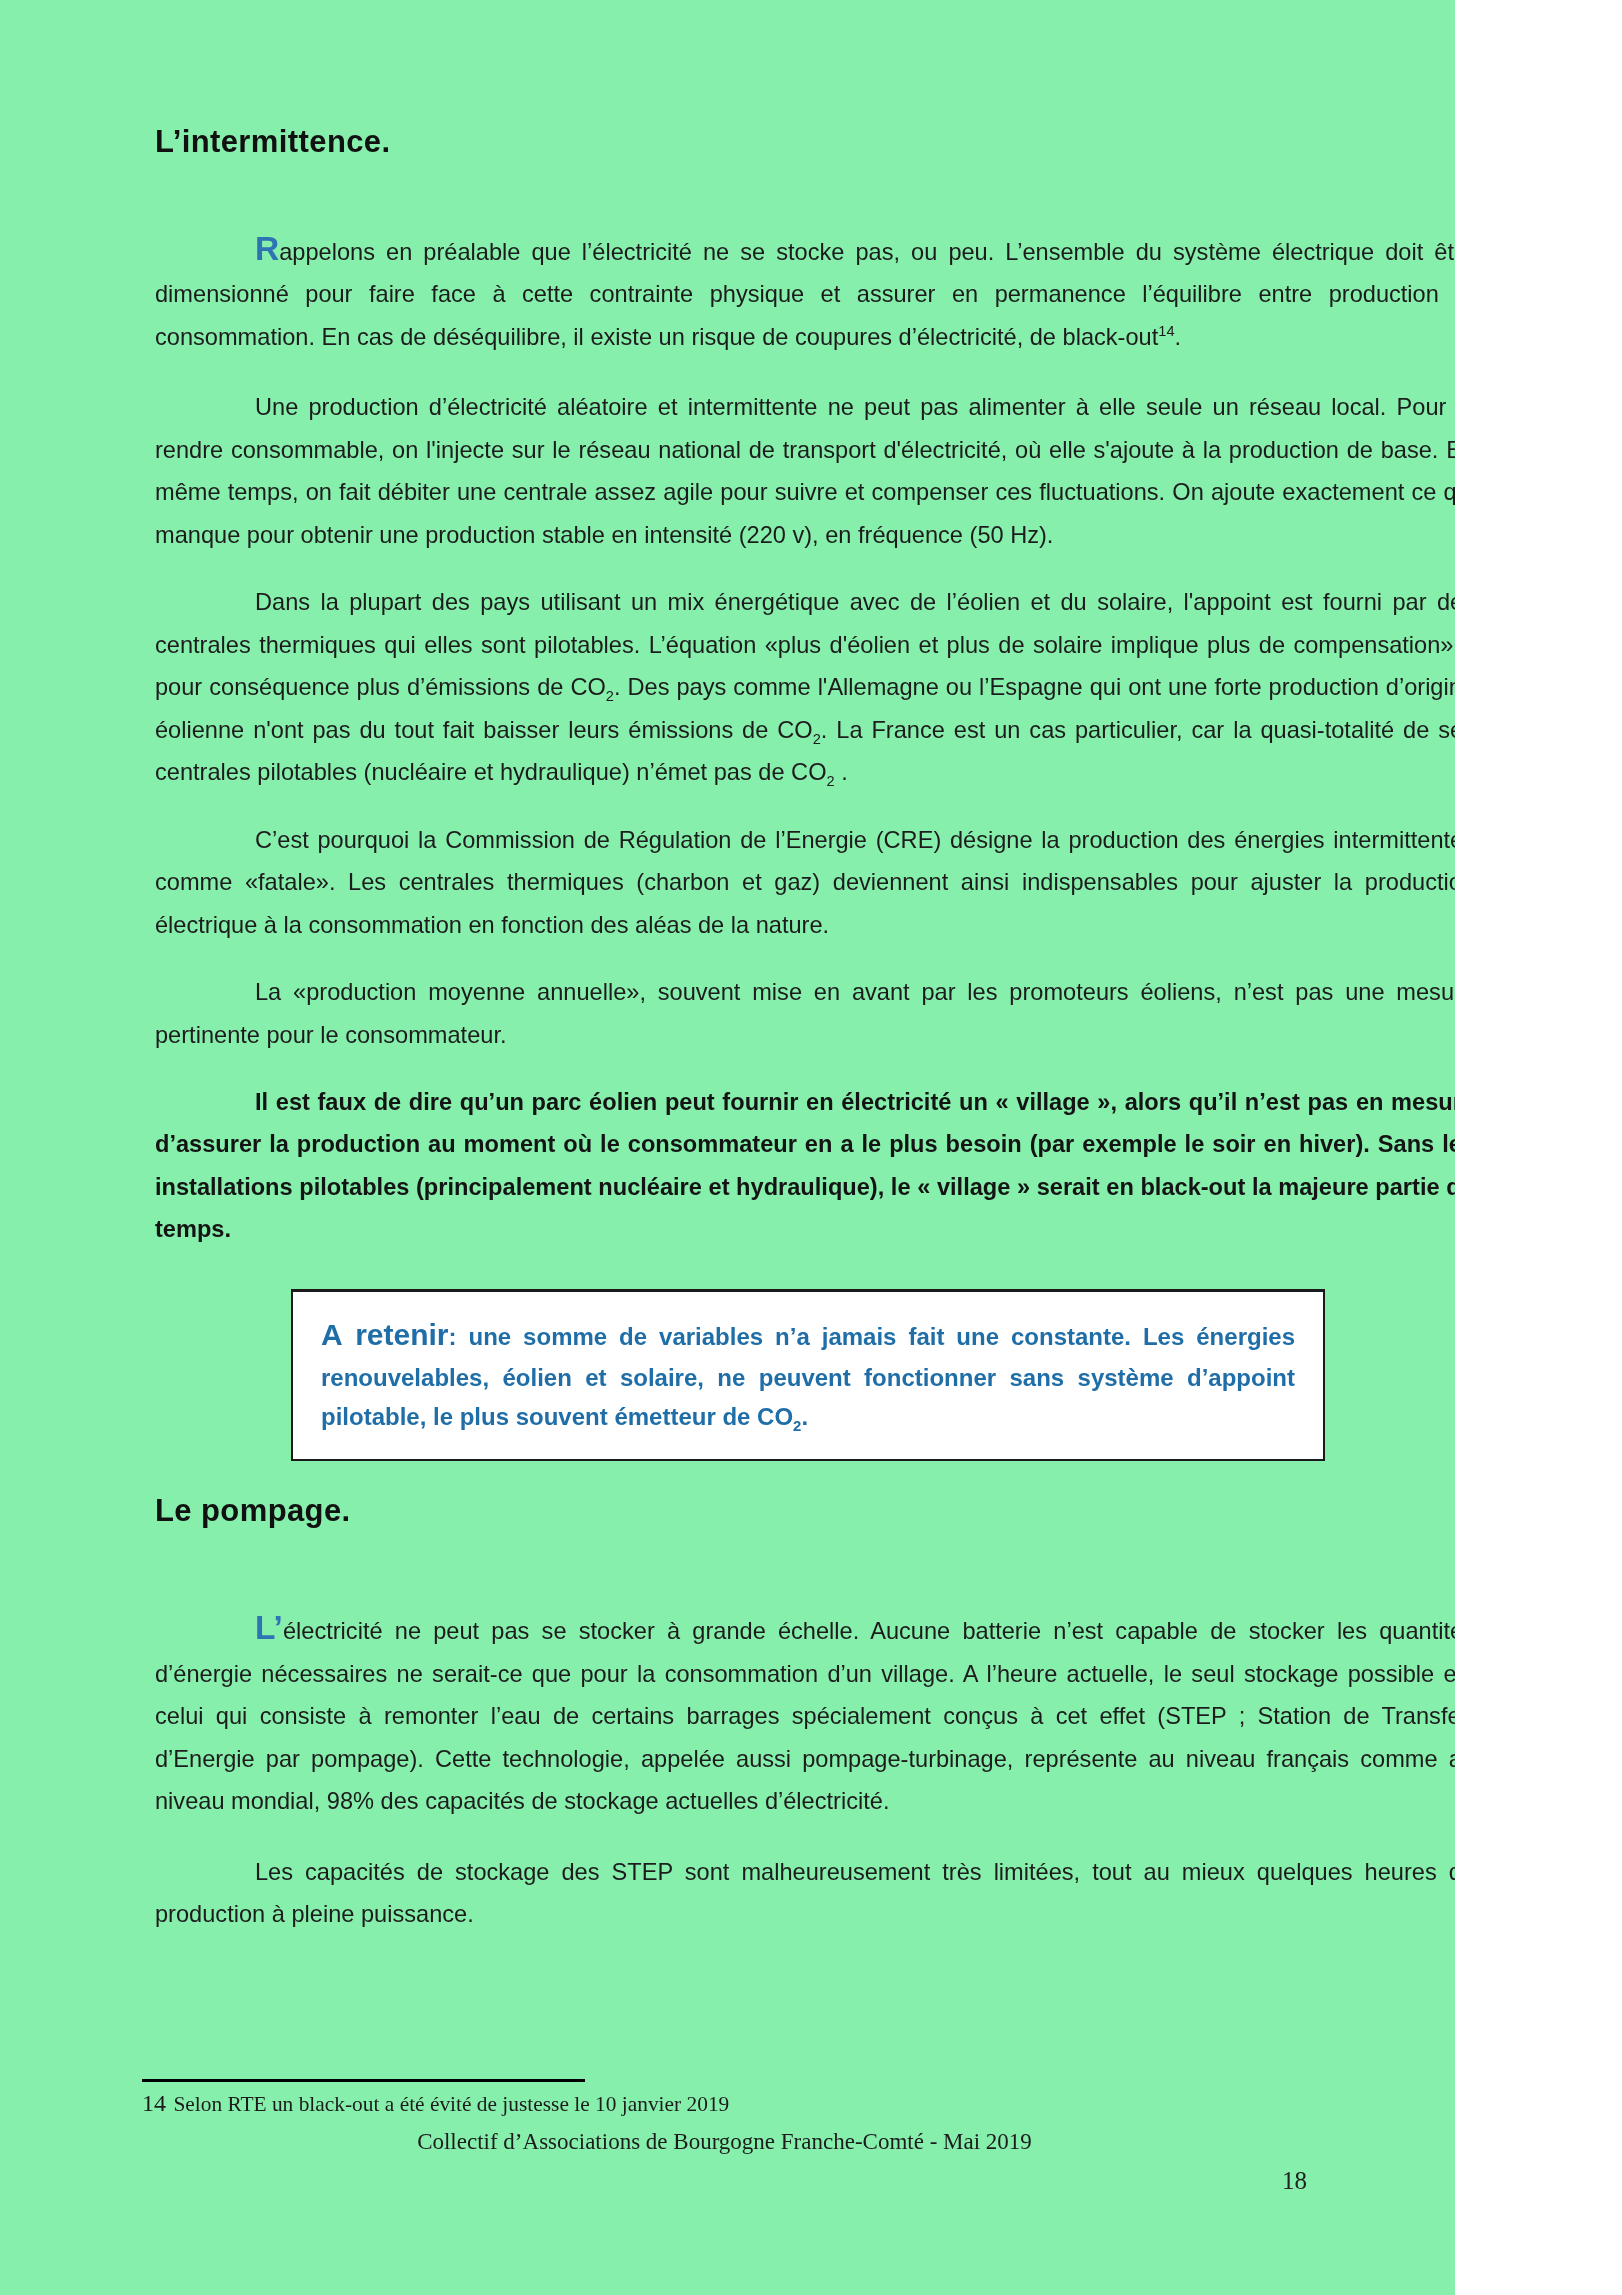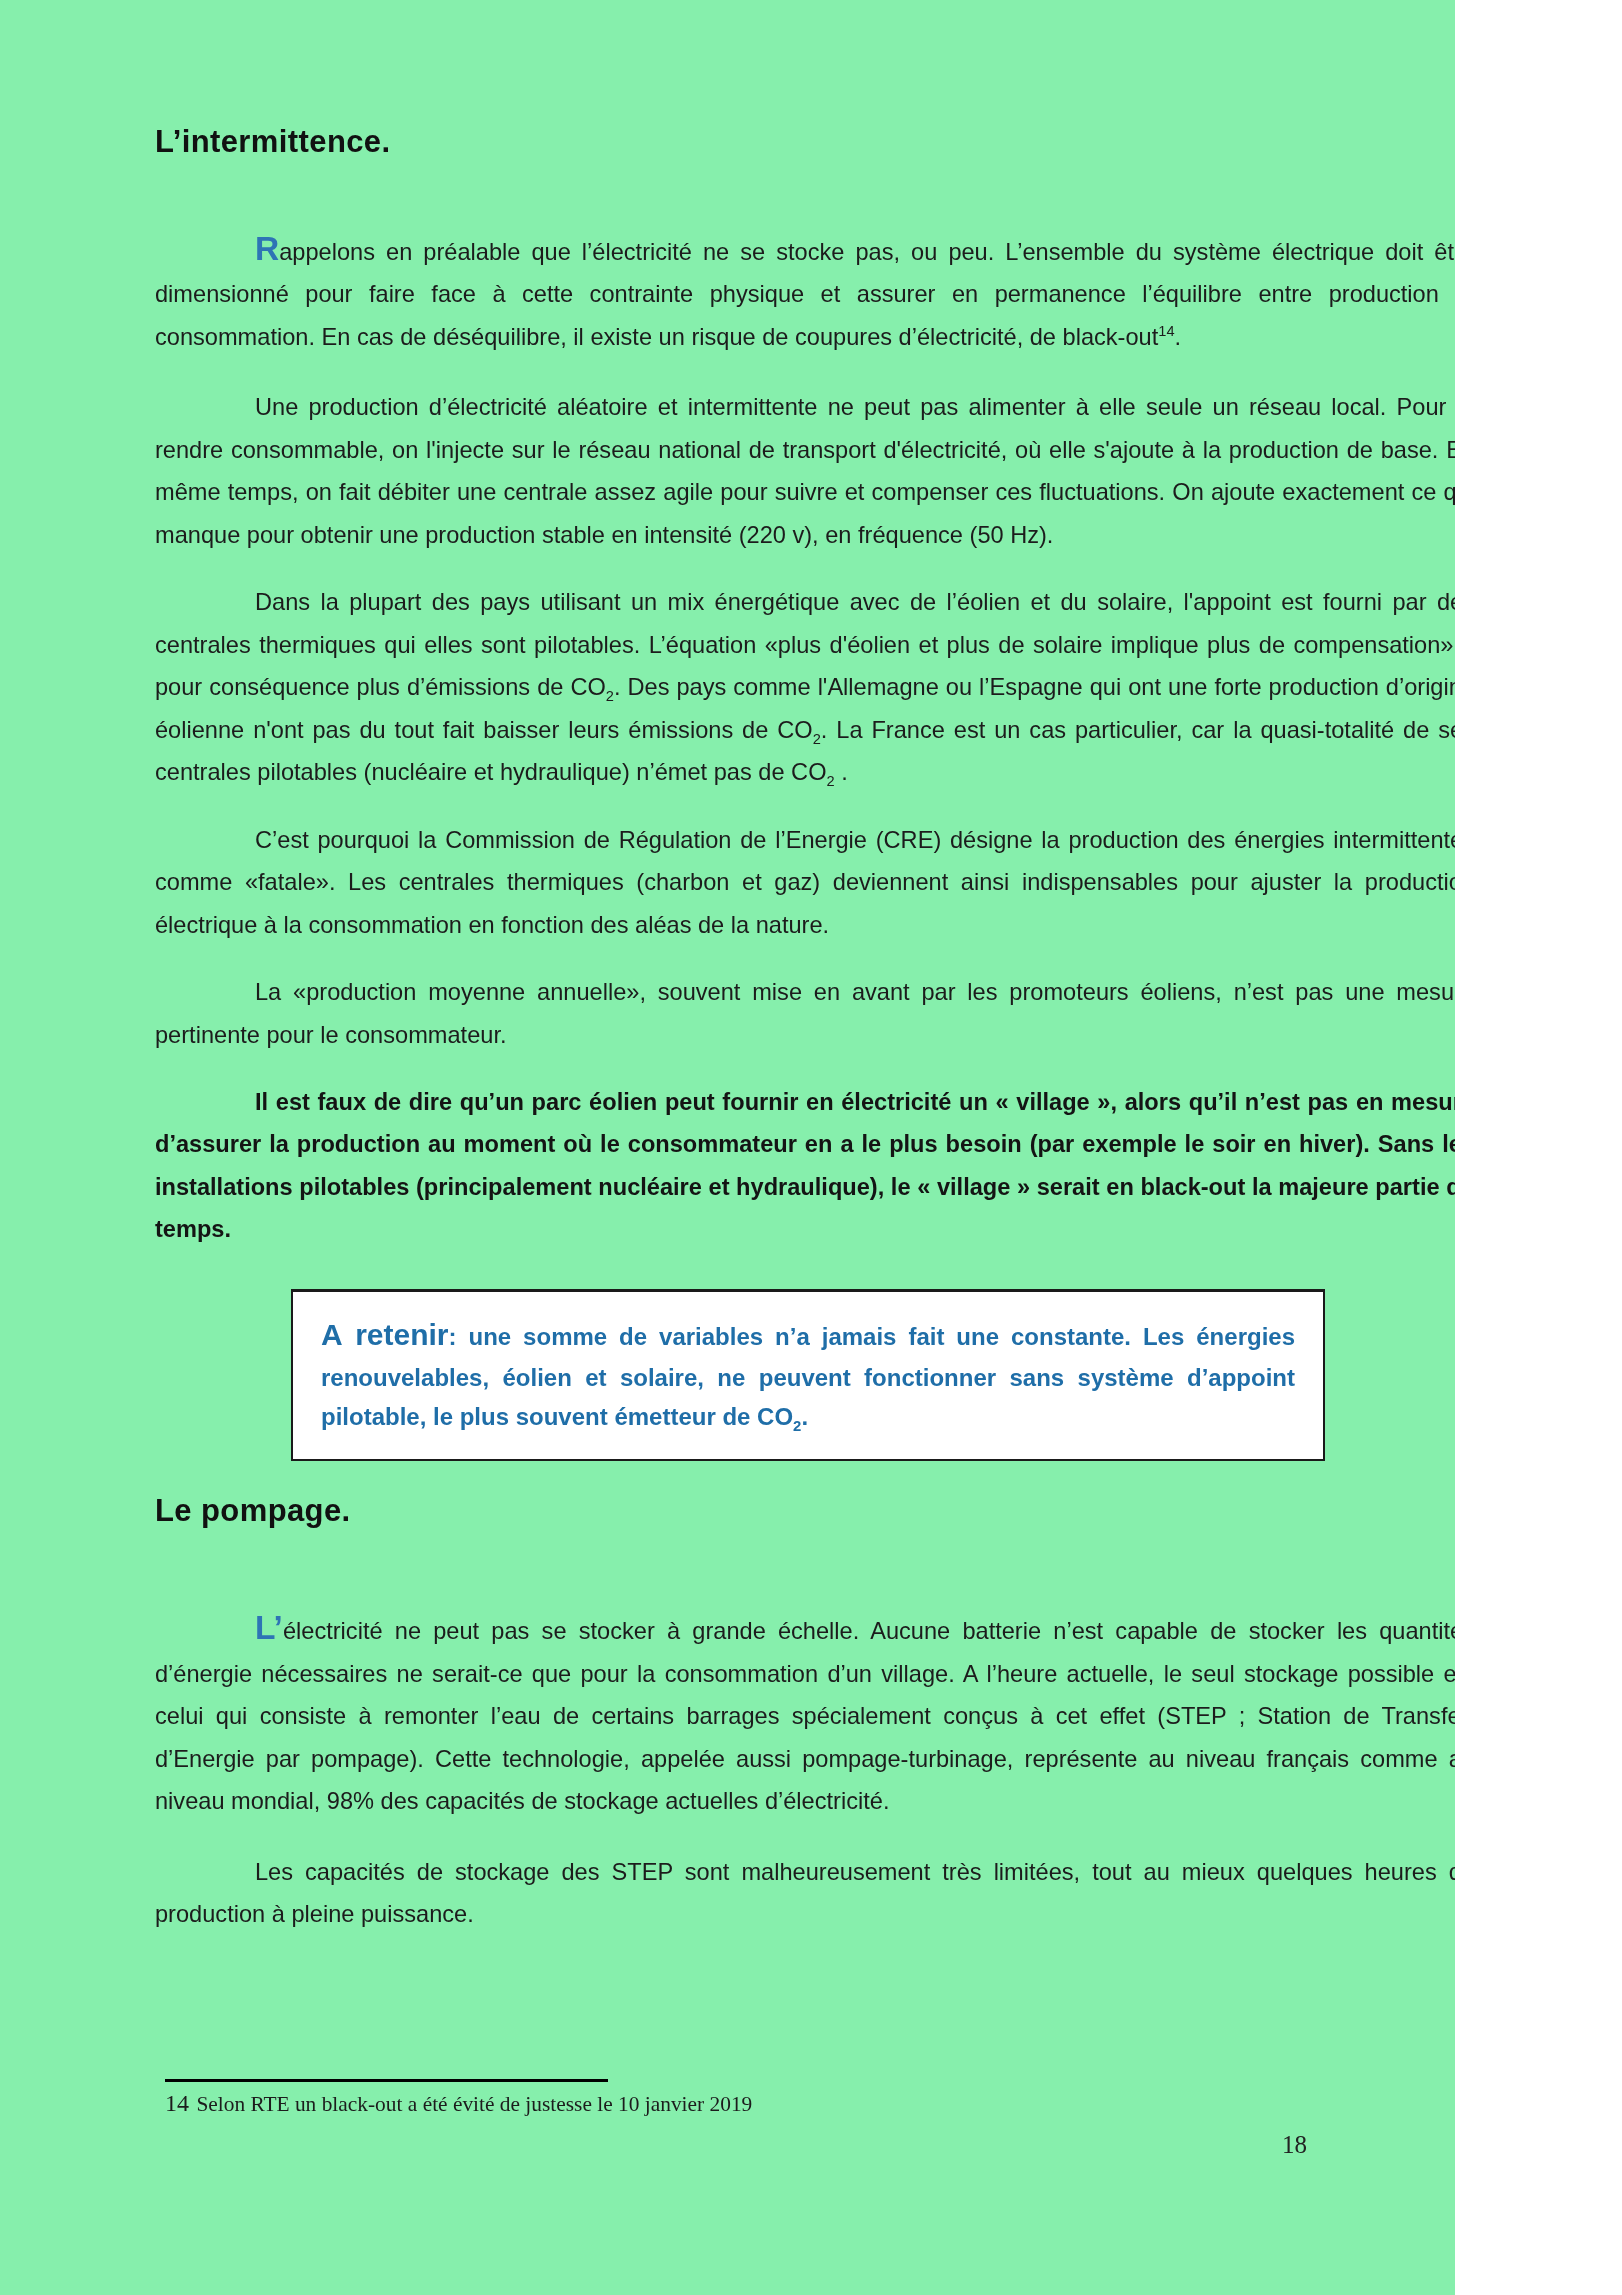--- a/index.html
+++ b/index.html
@@ -65,21 +65,21 @@
     margin: 0;
     font-size: 24px;
     line-height: 1.62;
     font-weight: 700;
     color: #1F6EA8;
     text-align: justify;
   }
   .callout .lead { font-size: 30px; }
   .footer-area {
     position: absolute;
-    left: 165px;
+    left: 142px;
     right: 148px;
     top: 2079px;
     font-family: "Liberation Serif", serif;
     color: #1c1c1c;
   }
   .fn-rule {
     width: 443px;
     height: 0;
     border-top: 3px solid #000000;
   }
@@ -129,16 +129,17 @@
 
     <p class="body"><span class="initial">L’</span><span>électricité ne peut pas se stocker à grande échelle. Aucune batterie n’est capable de stocker les quantités d’énergie nécessaires ne serait-ce que pour la consommation d’un village. A l’heure actuelle, le seul stockage possible est celui qui consiste à remonter l’eau de certains barrages spécialement conçus à cet effet (STEP ; Station de Transfert d’Energie par pompage). Cette technologie, appelée aussi pompage-turbinage, représente au niveau français comme au niveau mondial, 98% des capacités de stockage actuelles d’électricité.</span></p>
 
     <p class="body">Les capacités de stockage des STEP sont malheureusement très limitées, tout au mieux quelques heures de production à pleine puissance.</p>
 
   </div>
 
   <div class="footer-area">
     <div class="fn-rule"></div>
     <div class="footnote-line"><span class="fn-marker">14</span><span>Selon RTE un black-out a été évité de justesse le 10 janvier 2019</span></div>
+    <div class="footer-center">Collectif d’Associations de Bourgogne Franche-Comté - Mai 2019</div>
     <div class="page-number">18</div>
   </div>
 </div>
 
 
 </body></html>

